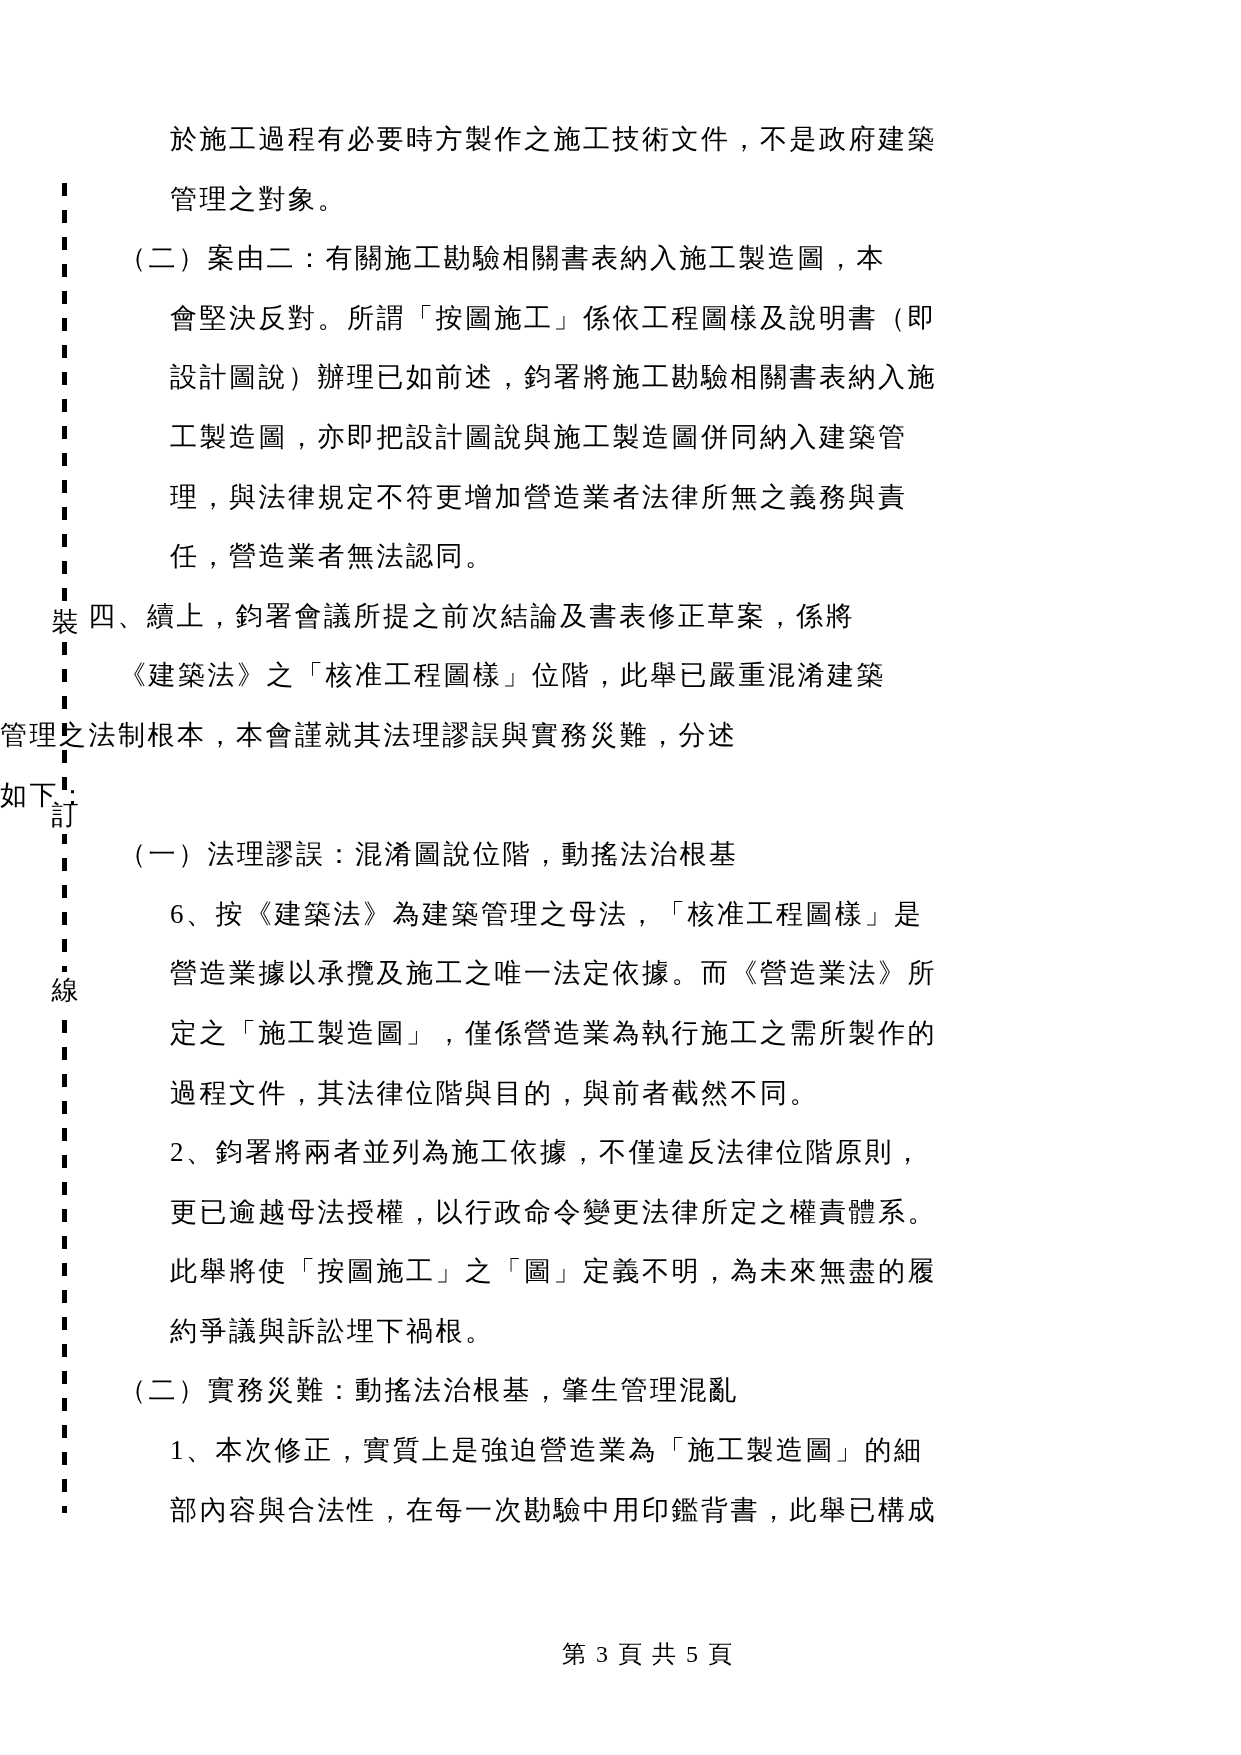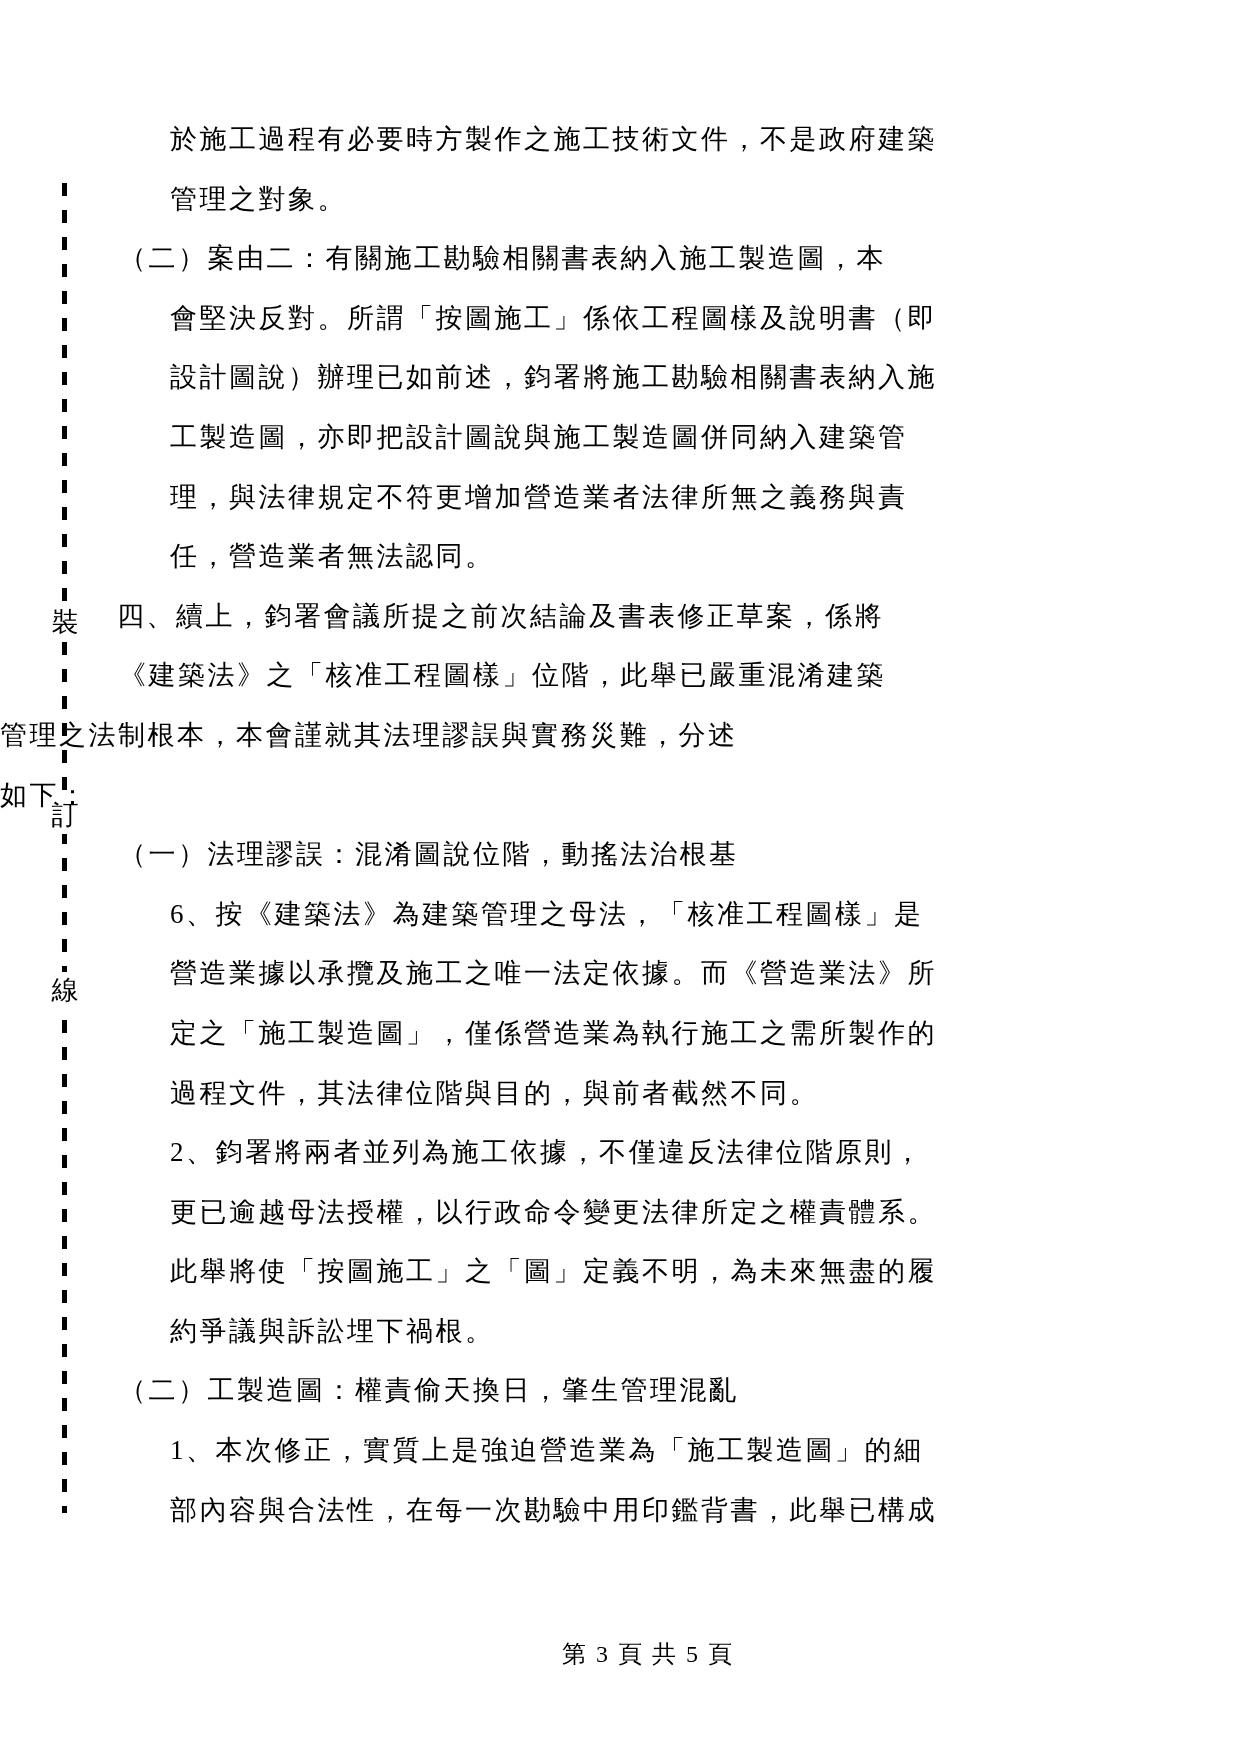--- a/index.html
+++ b/index.html
@@ -36,21 +36,21 @@
     position:absolute;
     top:110px;left:0;right:0;
   }
   .line{
     height:59.6px;
     line-height:59.6px;
     font-size:27px;
     letter-spacing:2.5px;
     white-space:nowrap;
   }
-  .ind-item{padding-left:117px;}
+  .ind-item{padding-left:88px;}
   .ind-sub{padding-left:119px;}
   .ind-body{padding-left:170px;}
   .ind-deep{}
   
   .footer{
     position:absolute;
     top:1638px;left:0;right:0;
     text-align:center;
     padding-left:55px;
     font-size:24px;
@@ -80,18 +80,18 @@
   <div class="line ind-deep">如下：</div>
   <div class="line ind-sub">（一）法理謬誤：混淆圖說位階，動搖法治根基</div>
   <div class="line ind-body">6、按《建築法》為建築管理之母法，「核准工程圖樣」是</div>
   <div class="line ind-body">營造業據以承攬及施工之唯一法定依據。而《營造業法》所</div>
   <div class="line ind-body">定之「施工製造圖」，僅係營造業為執行施工之需所製作的</div>
   <div class="line ind-body">過程文件，其法律位階與目的，與前者截然不同。</div>
   <div class="line ind-body">2、鈞署將兩者並列為施工依據，不僅違反法律位階原則，</div>
   <div class="line ind-body">更已逾越母法授權，以行政命令變更法律所定之權責體系。</div>
   <div class="line ind-body">此舉將使「按圖施工」之「圖」定義不明，為未來無盡的履</div>
   <div class="line ind-body">約爭議與訴訟埋下禍根。</div>
-  <div class="line ind-sub">（二）工製造圖：權責偷天換日，肇生管理混亂</div>
+  <div class="line ind-sub">（二）實務災難：動搖法治根基，肇生管理混亂</div>
   <div class="line ind-body">1、本次修正，實質上是強迫營造業為「施工製造圖」的細</div>
   <div class="line ind-body">部內容與合法性，在每一次勘驗中用印鑑背書，此舉已構成</div>
 </div>
 
 <div class="footer">第 3 頁 共 5 頁</div>
 
 </body></html>

